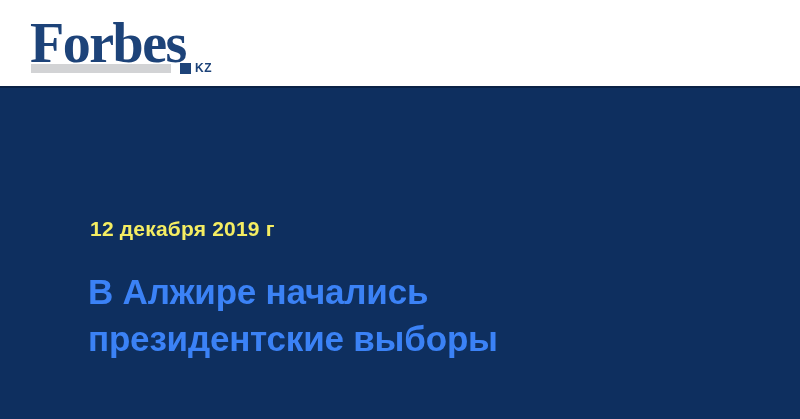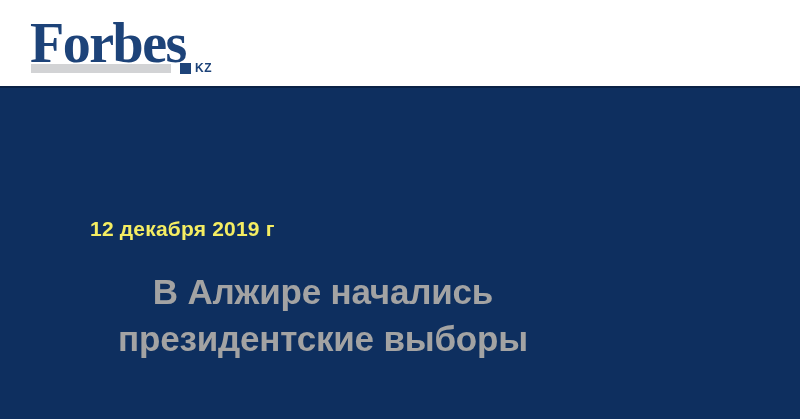--- a/index.html
+++ b/index.html
@@ -97,21 +97,20 @@
 
   
   .article-hero {
     position: absolute;
     left: 0;
     top: 88px;
     width: 800px;
     height: 331px;
     background: #0e2f5f;
     box-sizing: border-box;
-    text-align: center;
   }
 
   .article-date {
     position: absolute;
     left: 90px;
     top: 128px;
     font-family: "Liberation Sans", sans-serif;
     font-weight: 700;
     font-size: 21px;
     line-height: 26px;
@@ -124,21 +123,21 @@
     position: absolute;
     left: 88px;
     top: 180px;
     width: 470px;
     margin: 0;
     font-family: "Liberation Sans", sans-serif;
     font-weight: 700;
     font-size: 35px;
     line-height: 47px;
     letter-spacing: -0.2px;
-    color: #a3a3a3;
+    color: #3b82f6;
   }
 </style>
 </head>
 <body>
 
 <div id="page">
 
   <header class="site-header">
 
     <a class="brand-logo" href="#">

